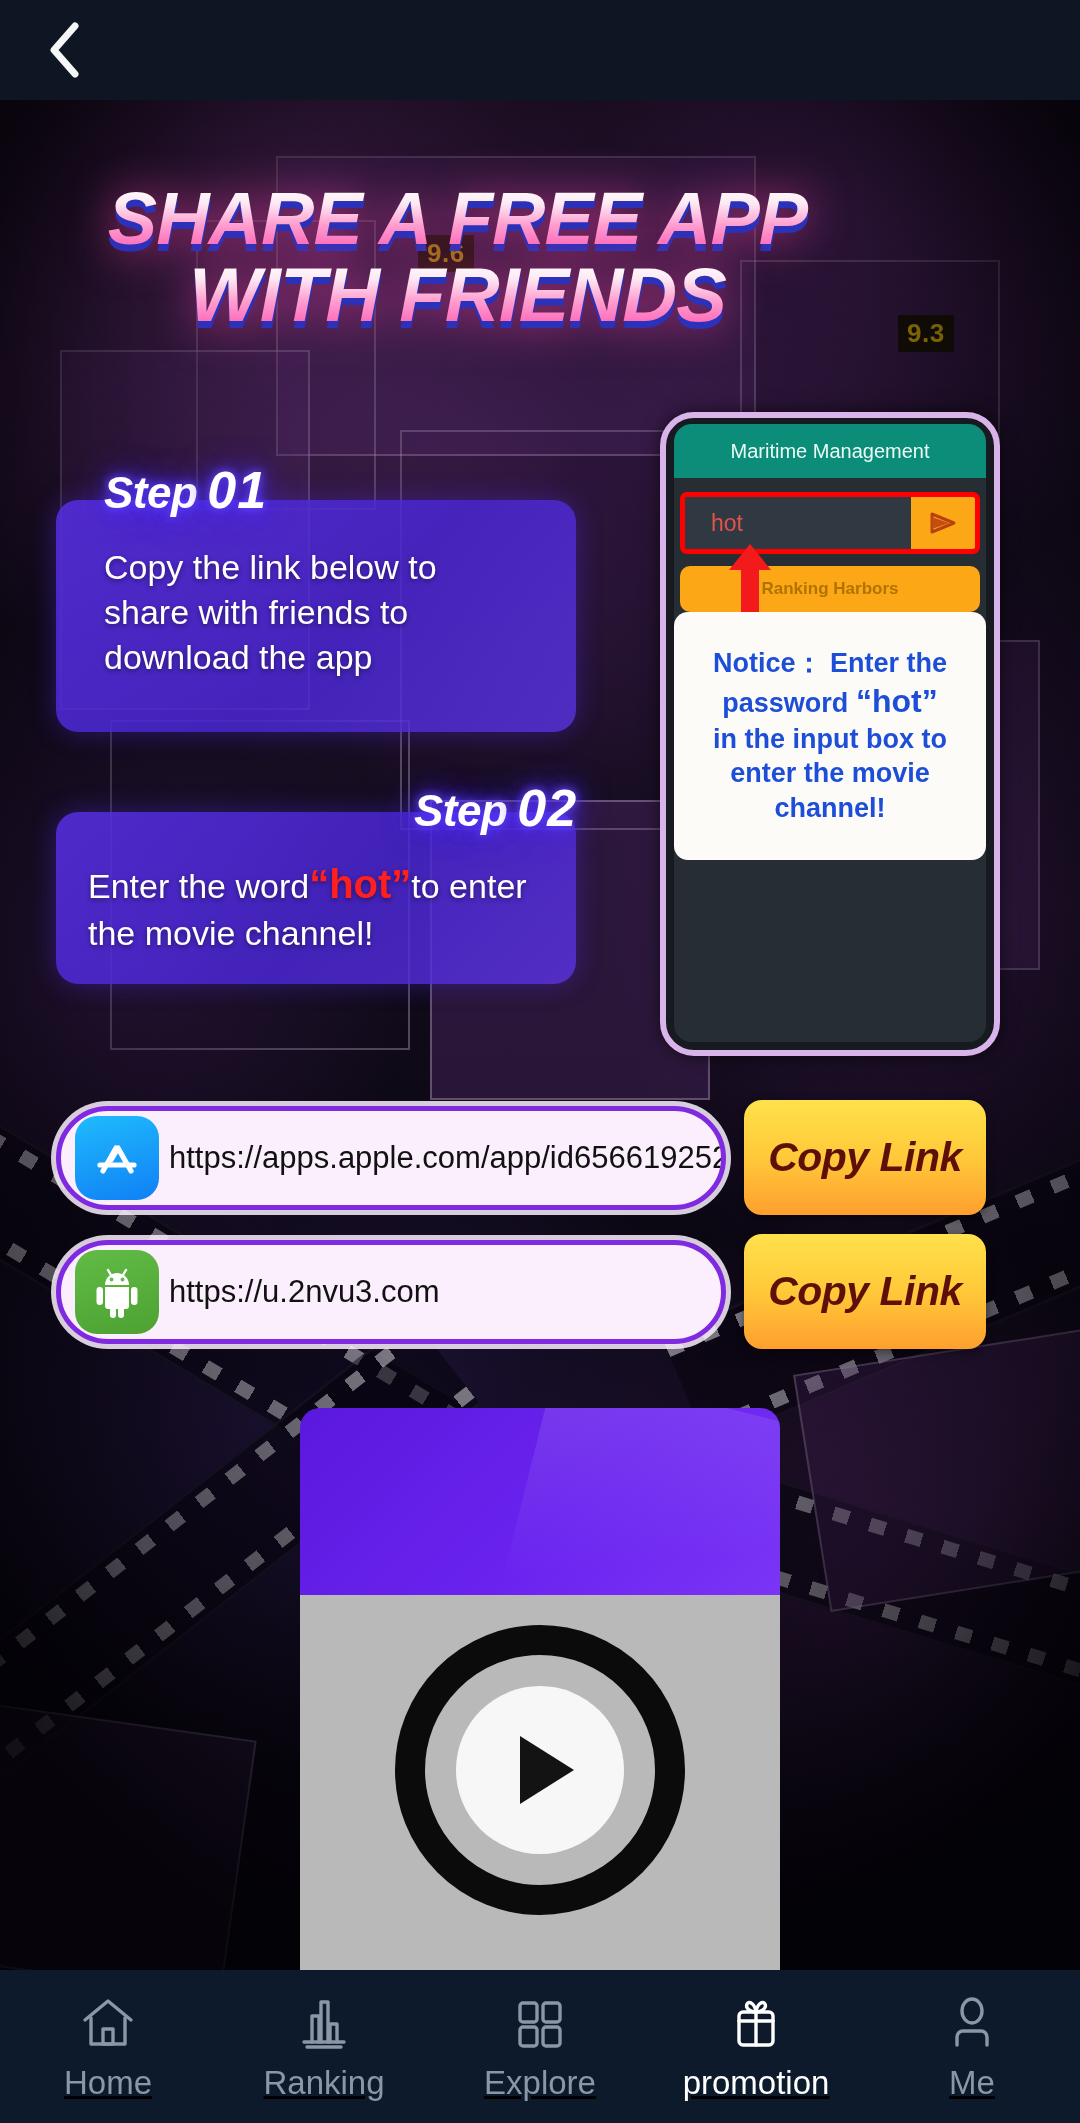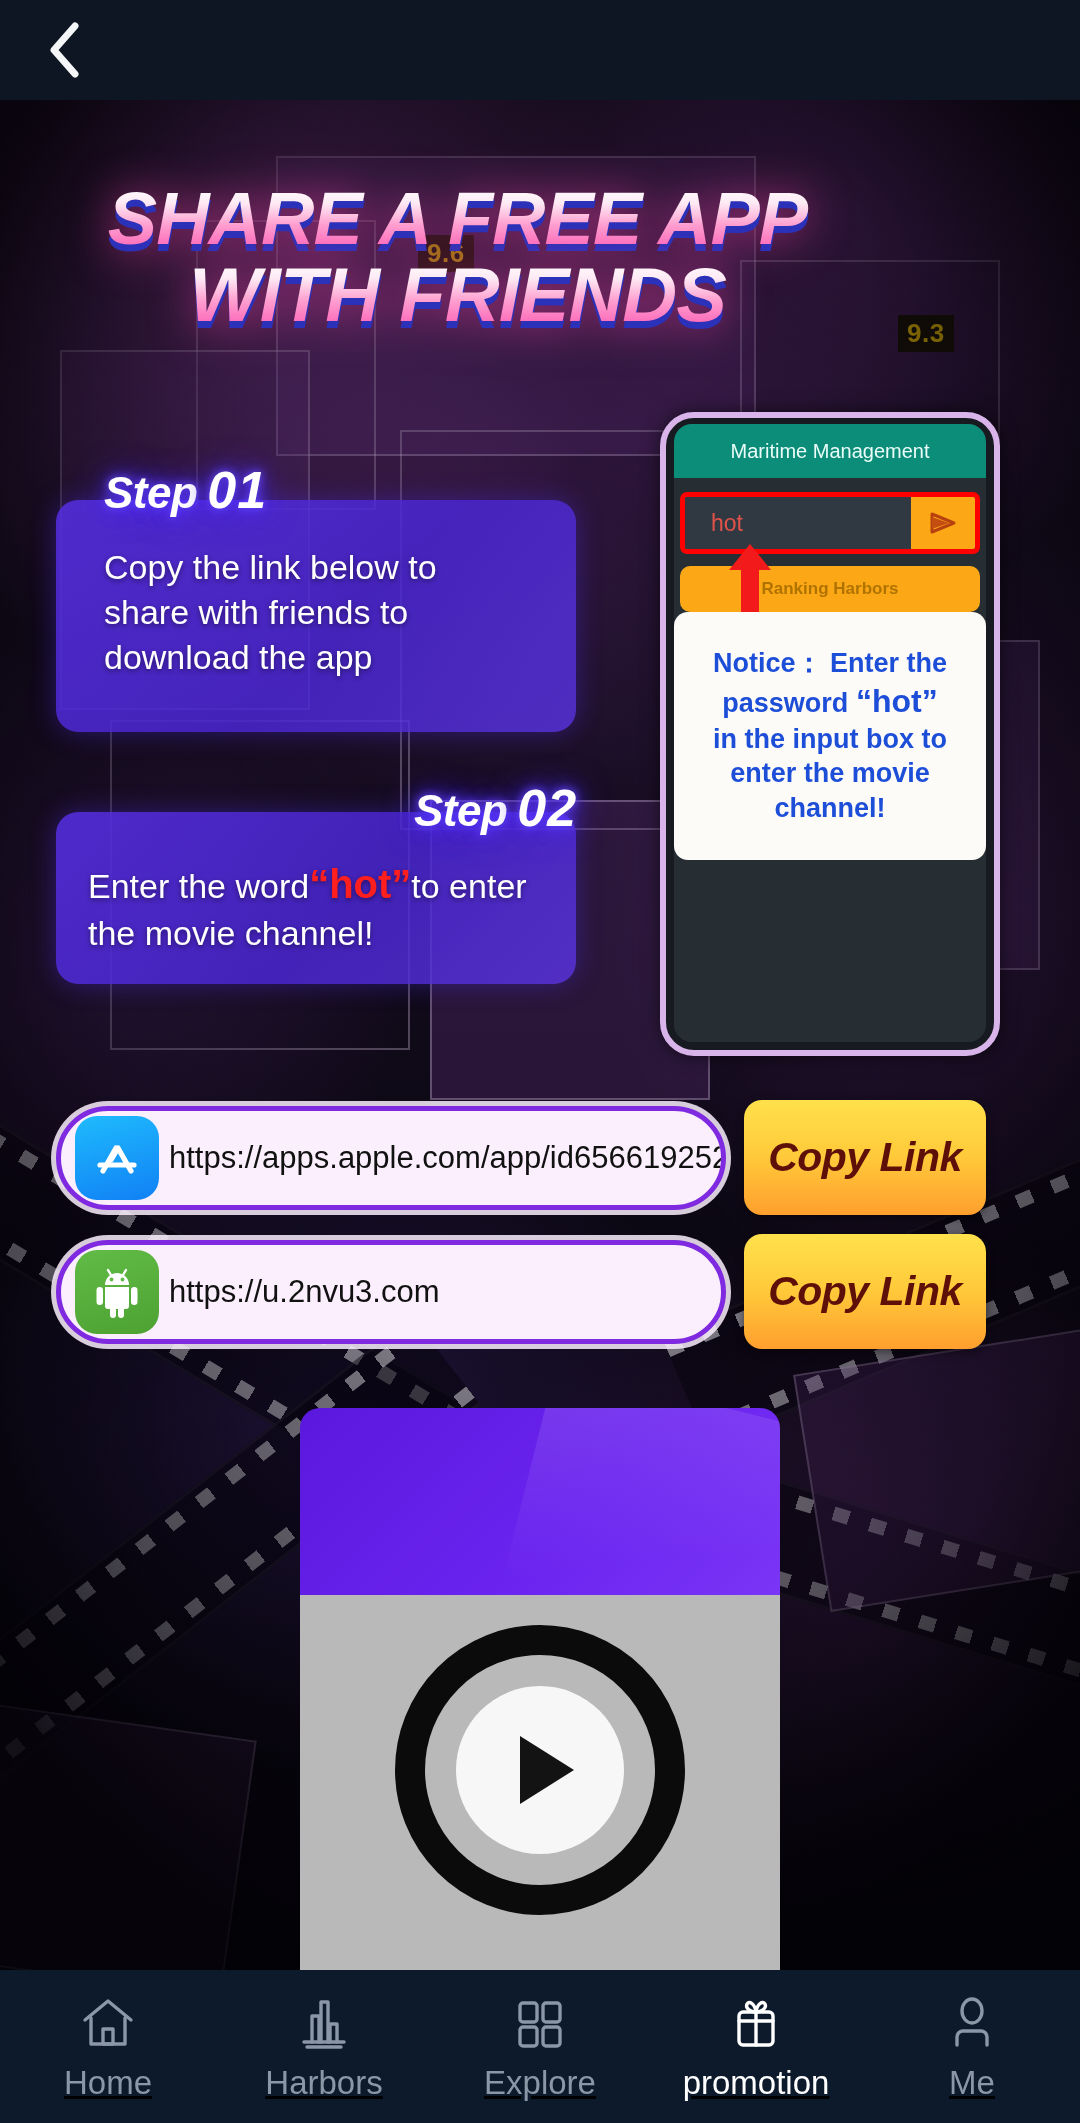--- a/index.html
+++ b/index.html
@@ -402,21 +402,21 @@
         <svg width="58" height="58" viewBox="0 0 58 58">
           <g fill="none" stroke="#8b97a6" stroke-width="3.4" stroke-linejoin="round" stroke-linecap="round">
             <path d="M17 48 L17 22 L24 22 L24 48"></path>
             <path d="M26 48 L26 8 L33 8 L33 48"></path>
             <path d="M35 48 L35 30 L42 30 L42 48"></path>
             <path d="M9 48 L49 48"></path>
             <path d="M12 53 L46 53"></path>
           </g>
         </svg>
       </div>
-      <div class="nav-label">Harbors</div>
+      <div class="nav-label">Ranking</div>
     </div>
 
     <div class="nav-item">
       <div class="nav-icon">
         <svg width="54" height="54" viewBox="0 0 54 54">
           <g fill="none" stroke="#8b97a6" stroke-width="3.4">
             <rect x="7" y="7" width="17" height="19" rx="3"></rect>
             <rect x="30" y="7" width="17" height="19" rx="3"></rect>
             <rect x="7" y="31" width="17" height="19" rx="3"></rect>
             <rect x="30" y="31" width="17" height="19" rx="3"></rect>

